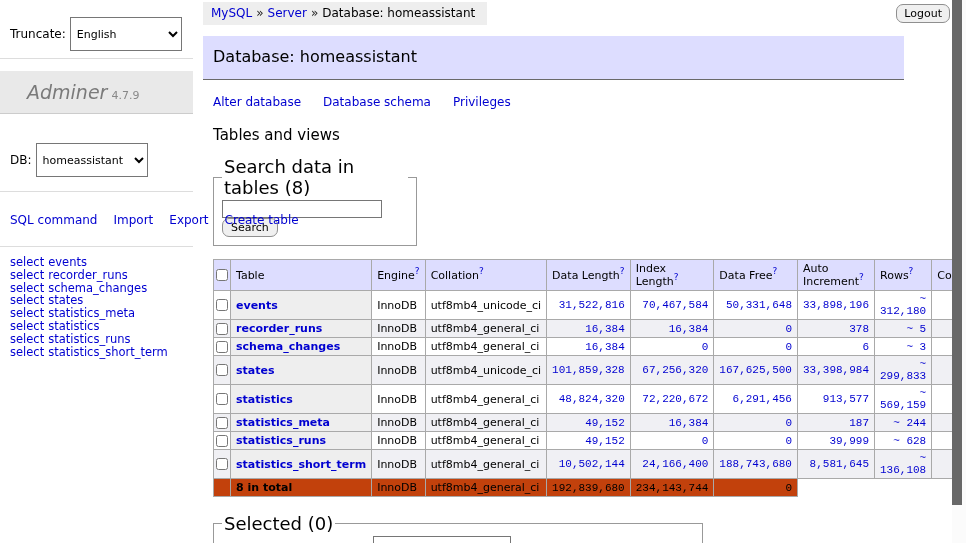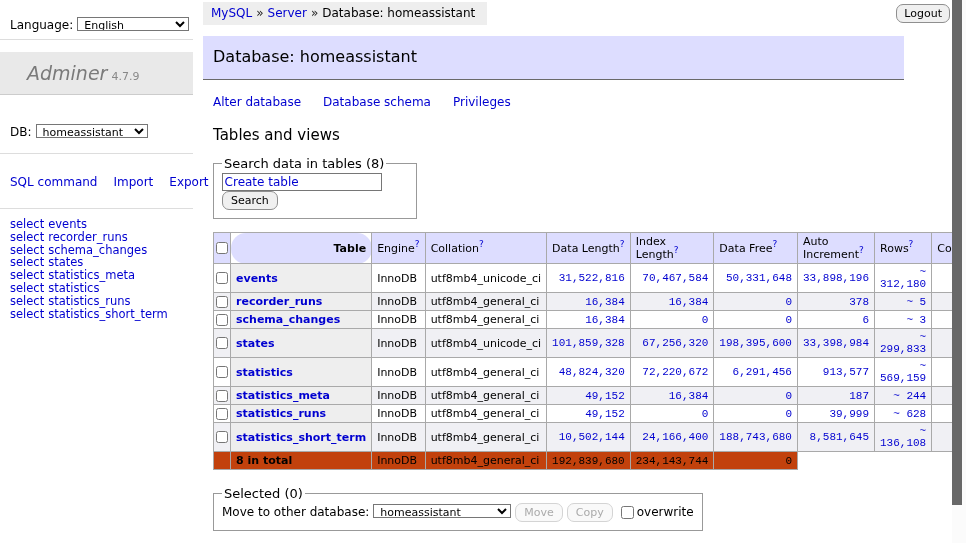--- a/index.html
+++ b/index.html
@@ -10,21 +10,21 @@
     font-family:"DejaVu Sans","Liberation Sans",sans-serif; font-size:12px;
   }
   a { color:#0000d0; text-decoration:none; cursor:pointer; }
 
   
   #menu { position:absolute; left:0; top:0; width:193px; }
   .lang-row { padding:5px 8px 7px 10px; border-bottom:1px solid #ddd; white-space:nowrap; }
   .lang-row label { margin-right:4px; }
   select {
     font-family:"DejaVu Sans","Liberation Sans",sans-serif; font-size:11px;
-    border:1px solid #767676; background:#fff; height:14px; padding:0 2px;
+    border:1px solid #767676; background:#fff; height:34px; padding:0 2px;
   }
   .lang-row select { width:112px; }
   h1.brand {
     margin:4px 0 0; padding:10px 27px; background:#e9e9e9; border-bottom:1px solid #ccc;
     font-size:19px; font-weight:normal; font-style:italic; color:#7a7a7a;
   }
   h1.brand .version { font-size:11px; font-style:normal; color:#888; margin-left:4px; }
   .db-row { padding:17px 8px 14px 10px; border-bottom:1px solid #ddd; white-space:nowrap; }
   .db-row label { margin-right:4px; }
   .db-row select { width:112px; }
@@ -40,38 +40,38 @@
   #breadcrumb .sep { color:#222; margin:0 4px; }
   h2.page-title {
     margin:11px 0 0; padding:11px 10px 13px; background:#ddf;
     border-bottom:1px solid #696969; font-size:16px; font-weight:normal;
   }
   .links-row { margin:15px 0 0 10px; }
   .links-row a { margin-right:22px; }
   h3 { font-size:15px; font-weight:normal; margin:17px 0 0 10px; }
 
   fieldset { border:1px solid #999; margin:12px 0 0 10px; padding:2px 8px 8px; }
-  legend { font-size:13px; padding:0 2px; }
+  legend { font-size:18px; padding:0 2px; }
   fieldset.search-box { width:204px; }
   input[type="text"] {
     width:160px; height:18px; border:1px solid #767676; padding:1px 3px;
     font-family:inherit; font-size:11px; vertical-align:middle;
   }
   button {
     font-family:inherit; font-size:11px; color:#000;
     padding:2px 8px; border:1px solid #8f8f8f; border-radius:7px;
     background:#f0f0f0; vertical-align:middle; cursor:pointer;
   }
   button.disabled { color:#ababab; border-color:#d4d4d4; background:#f9f9f9; cursor:default; }
 
   
   table.db-tables { border-collapse:collapse; margin:13px 0 0 10px; font-size:11px; }
   .db-tables td, .db-tables th { border:1px solid #a9a9a9; padding:2px 5px; height:14px; }
   .db-tables thead td, .db-tables thead th { background:#ddf; font-weight:normal; text-align:left; }
-  .db-tables thead th.col-table { font-weight:bold; text-align:right;border-radius:15px; }
+  .db-tables thead th.col-table { font-weight:normal; text-align:left; }
   .db-tables sup { font-size:9px; line-height:0; }
   .db-tables sup a { color:#0000d0; }
   .db-tables tbody th { background:#eee; text-align:left; font-weight:bold; }
   .db-tables tbody th a { font-weight:bold; }
   .db-tables tbody tr:nth-child(even) td { background:#f0f0f4; }
   .db-tables .check { text-align:center; width:18px; padding:0 2px; }
   .db-tables .num { text-align:right;font-family:Liberation Mono, monospace; }
   .db-tables input[type="checkbox"] { width:12px; height:12px; margin:1px 0; vertical-align:middle; }
   .db-tables tfoot td { background:#c2410c; }
   .db-tables tfoot .total-label { font-weight:bold; }
@@ -91,21 +91,21 @@
   
   #logout-btn { position:absolute; top:4px; right:16px; padding:2px 7px; }
   #scrollbar-track { position:absolute; right:0; top:0; width:14px; height:543px; background:#fbfbfb; }
   #scrollbar-thumb { position:absolute; right:4px; top:0; width:10px; height:505px; background:#686868; }
 </style>
 </head>
 <body>
 
 <div id="menu">
   <p class="lang-row">
-    <label>Language:</label><select><option>English</option></select>
+    <label>Truncate:</label><select><option>English</option></select>
   </p>
   <h1 class="brand"><span>Adminer</span><span class="version">4.7.9</span></h1>
   <p class="db-row">
     <label>DB:</label><select><option>homeassistant</option></select>
   </p>
   <p class="menu-actions">
     <a href="#">SQL command</a><a href="#">Import</a><a href="#">Export</a><a href="#">Create table</a>
   </p>
   <div class="menu-tables">
 
@@ -234,21 +234,21 @@
           <td></td>
         </tr>
 
         <tr>
           <td class="check"><input type="checkbox" style=""></td>
           <th><a href="#">states</a></th>
           <td>InnoDB</td>
           <td>utf8mb4_unicode_ci</td>
           <td class="num"><a href="#">101,859,328</a></td>
           <td class="num"><a href="#">67,256,320</a></td>
-          <td class="num"><a href="#">198,395,600</a></td>
+          <td class="num"><a href="#">167,625,500</a></td>
           <td class="num"><a href="#">33,398,984</a></td>
           <td class="num"><a href="#">~ 299,833</a></td>
           <td></td>
         </tr>
 
         <tr>
           <td class="check"><input type="checkbox" style=""></td>
           <th><a href="#">statistics</a></th>
           <td>InnoDB</td>
           <td>utf8mb4_general_ci</td>

